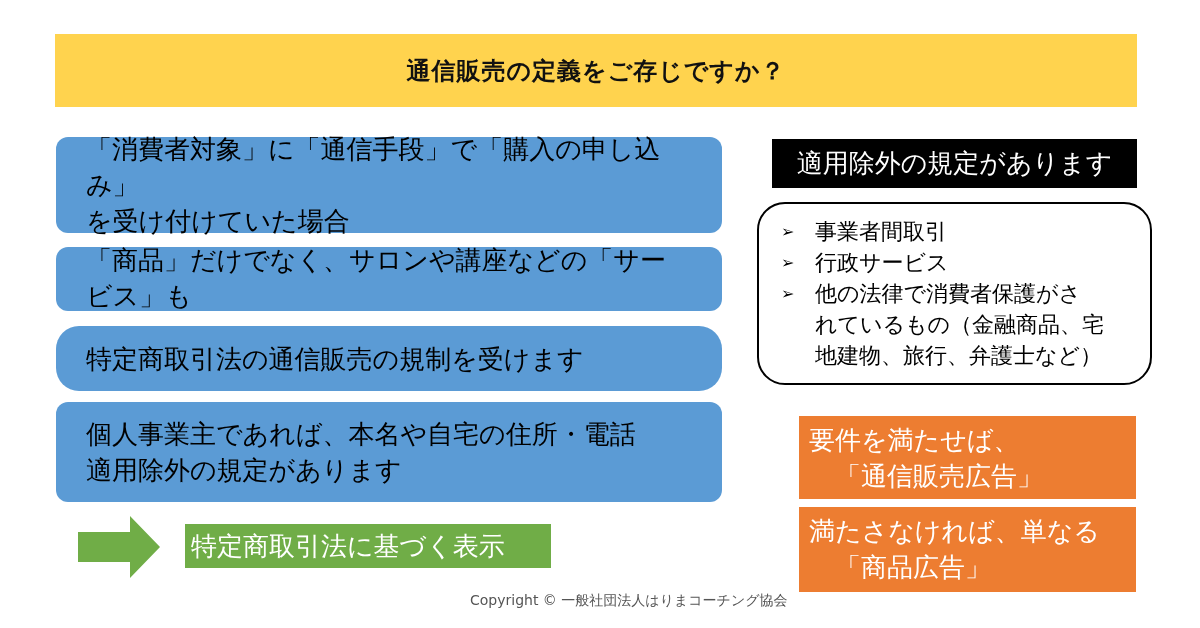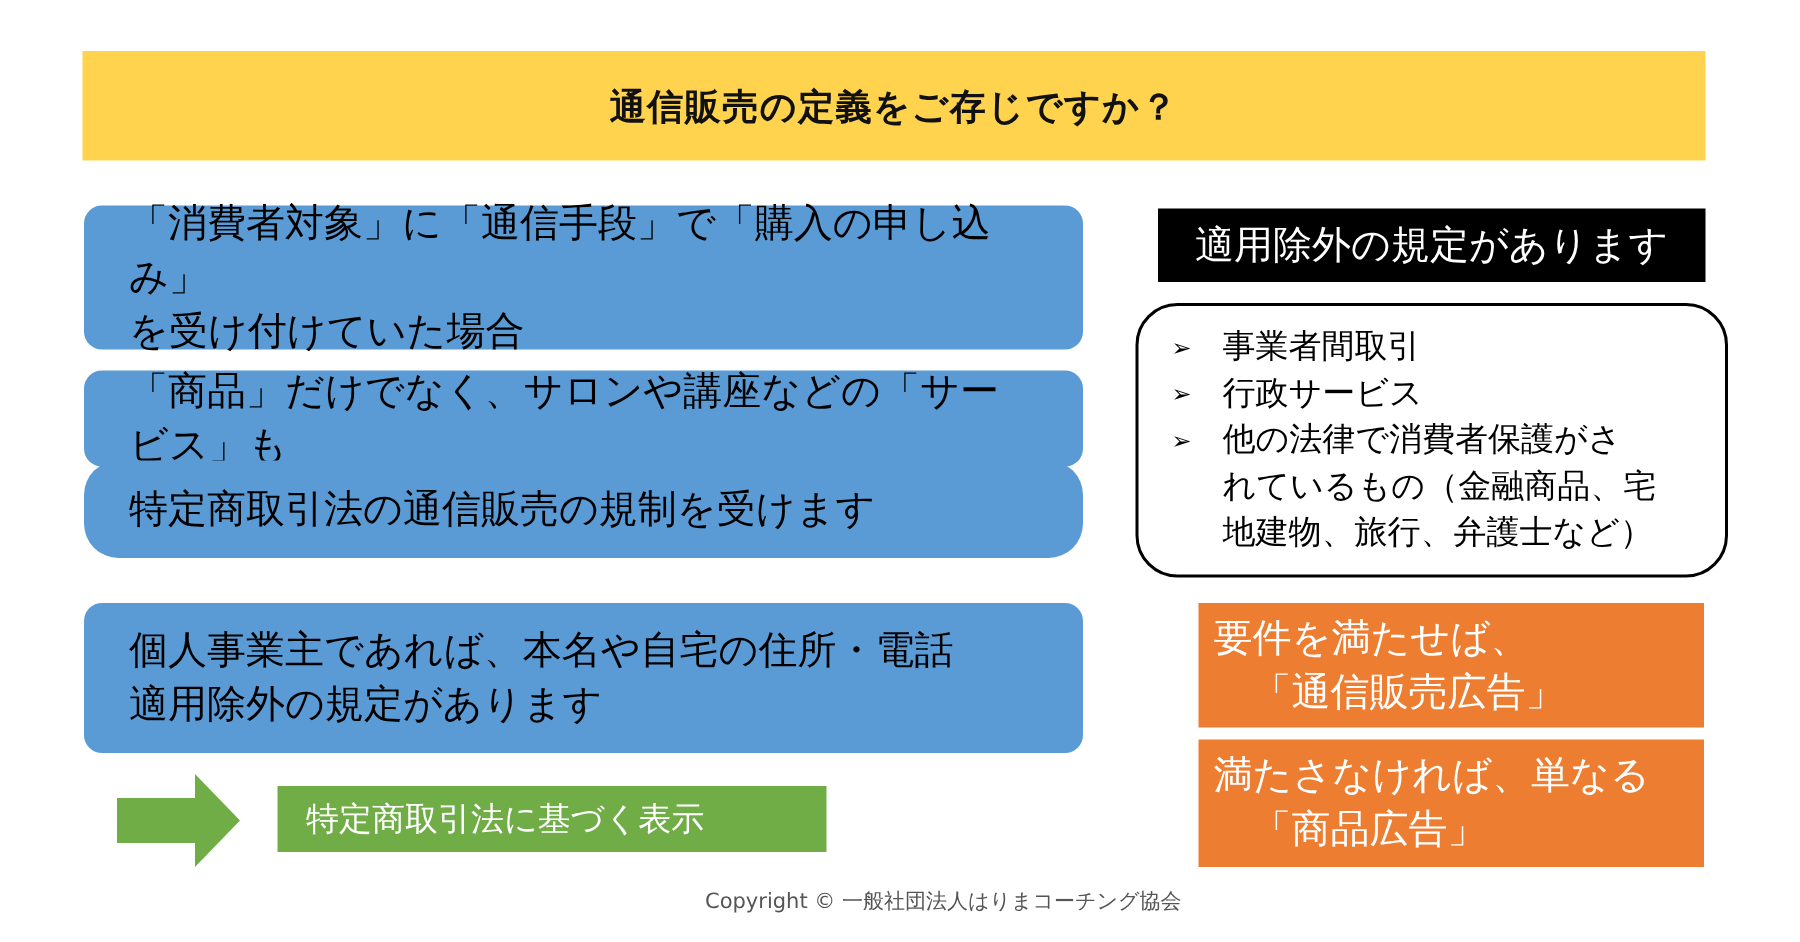--- a/index.html
+++ b/index.html
@@ -16,30 +16,30 @@
 
   .blue-box {
     position: absolute; left: 56px; width: 666px;
     background: #5B9BD5; border-radius: 12px; color: #000000;
     font-size: 26px; line-height: 36px; padding: 0 30px;
     display: flex; align-items: center;
   }
   .blue-box span { display: block; white-space: pre-line; }
   #bb1 { top: 137px; height: 96px; }
   #bb2 { top: 247px; height: 64px; font-family: Liberation Serif, serif; }
-  #bb3 { top: 307px; height: 65px; border-radius: 23px; }
+  #bb3 { top: 326px; height: 65px; border-radius: 23px; }
   #bb4 { top: 402px; height: 100px; }
 
   .arrow {
     position: absolute; left: 78px; top: 516px; width: 82px; height: 62px;
   }
   .green-label {
     position: absolute; left: 185px; top: 524px; width: 366px; height: 44px;
-    background: #70AD47; color: #ffffff; font-size: 22px;
-    display: flex; align-items: center; padding-left: 19px;
+    background: #70AD47; color: #ffffff; font-size: 26px;
+    display: flex; align-items: center; padding-left: 6px;
   }
 
   .copyright {
     position: absolute; left: 470px; top: 592px; font-size: 14px; color: #555555;
   }
 
   .black-label {
     position: absolute; left: 772px; top: 139px; width: 365px; height: 49px;
     background: #000000; color: #ffffff; font-size: 26px;
     display: flex; align-items: center; justify-content: center;
@@ -50,21 +50,21 @@
     border: 2px solid #000000; border-radius: 28px; background: #ffffff;
     padding: 12px 10px 0 22px;
   }
   .ex-item { display: flex; font-size: 22px; line-height: 31px; color: #000000; }
   .ex-bullet { width: 34px; flex-shrink: 0; font-size: 16px; line-height: 31px; }
   .ex-text { white-space: pre-line; }
 
   .orange-box {
     position: absolute; left: 799px; width: 337px;
     background: #ED7D31; color: #ffffff; font-size: 26px; line-height: 36px;
-    padding: 6px 10px 0 10px; white-space: pre-line;
+    padding: 6px 10px 0 10px; white-space: pre-line; margin-top: 14px;
   }
   #ob1 { top: 402px; height: 83px; }
   #ob2 { top: 493px; height: 85px; }
 </style>
 </head>
 <body>
 
 <div class="title-bar">
   <h1 class="title-text">通信販売の定義をご存じですか？</h1>
 </div>

